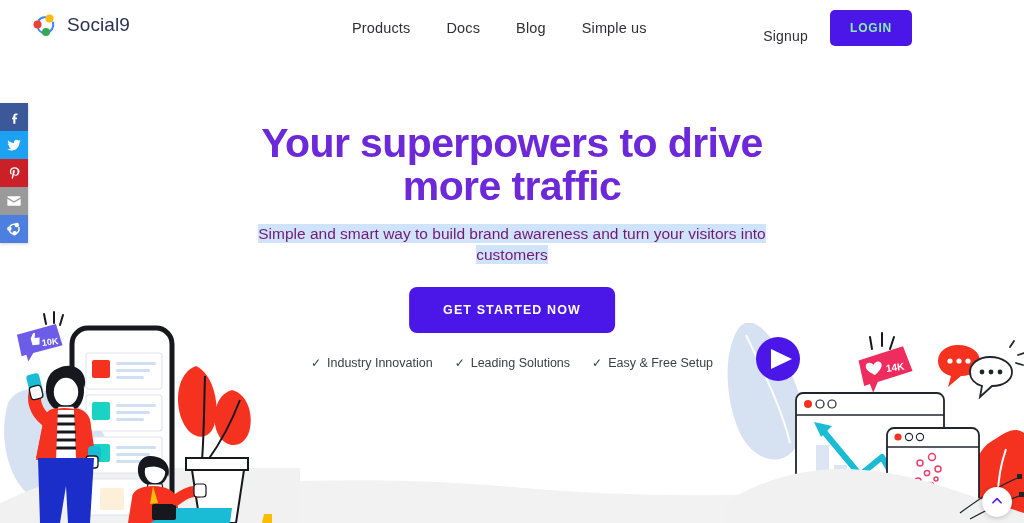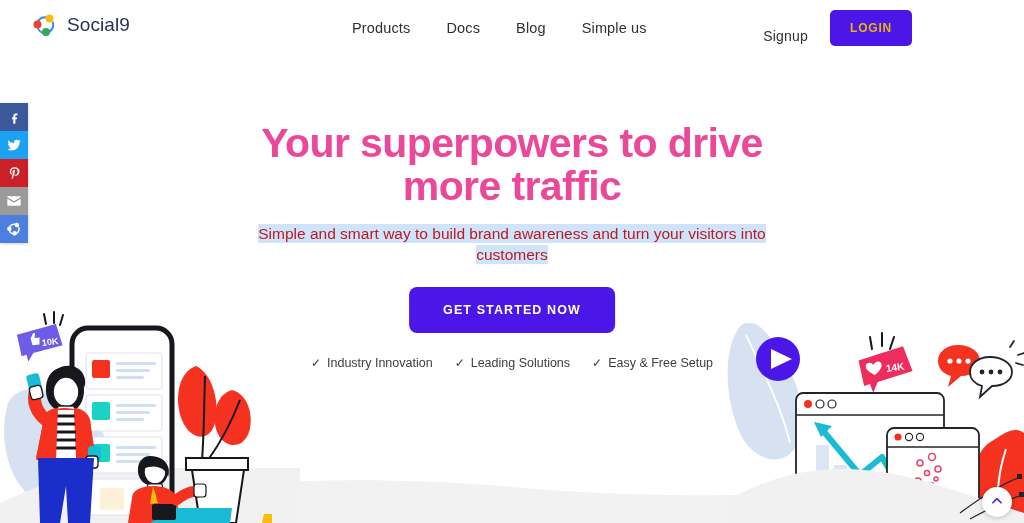--- a/index.html
+++ b/index.html
@@ -50,21 +50,21 @@
   .actions {
     position: absolute; right: 32px; top: 0;
     height: 56px; display: flex; align-items: center; gap: 22px;
   }
   .signup {
     font-size: 14px; color: #2f2f35; text-decoration: none;
     letter-spacing: .2px;
     margin-top: 15px;
   }
   .login-btn {
-    background: #4b16e8; color: #eab308;
+    background: #4b16e8; color: #86efac;
     border: none; border-radius: 5px;
     font-size: 12px; font-weight: 700; letter-spacing: .8px;
     padding: 11px 20px; cursor: pointer;
     font-family: "Liberation Sans", sans-serif;
   }
 
   
   .share-rail {
     position: absolute; left: 0; top: 103px;
     width: 28px; z-index: 45;
@@ -88,30 +88,30 @@
     width: 1024px; height: 523px;
     z-index: 20;
     pointer-events: none;
   }
   .hero-inner { pointer-events: auto; }
   .hero-title {
     position: absolute; top: 122px; left: 50%;
     transform: translateX(-50%);
     width: 600px; text-align: center;
     font-size: 41px; line-height: 1.05;
-    font-weight: 800; color: #ec4899;
+    font-weight: 800; color: #6d28d9;
     letter-spacing: -.6px;
     margin: 0;
   }
   .hero-sub {
     position: absolute; top: 224px; left: 50%;
     transform: translateX(-50%);
     width: 520px; text-align: center;
     font-size: 15.5px; line-height: 1.35;
-    color: #b91c1c; margin: 0;
+    color: #701a75; margin: 0;
   }
   .hero-sub span.sel {
     background: #cfe3fb;
     padding: 1px 0;
   }
   .cta-wrap {
     position: absolute; top: 287px; left: 50%;
     transform: translateX(-50%);
   }
   .cta-btn {

